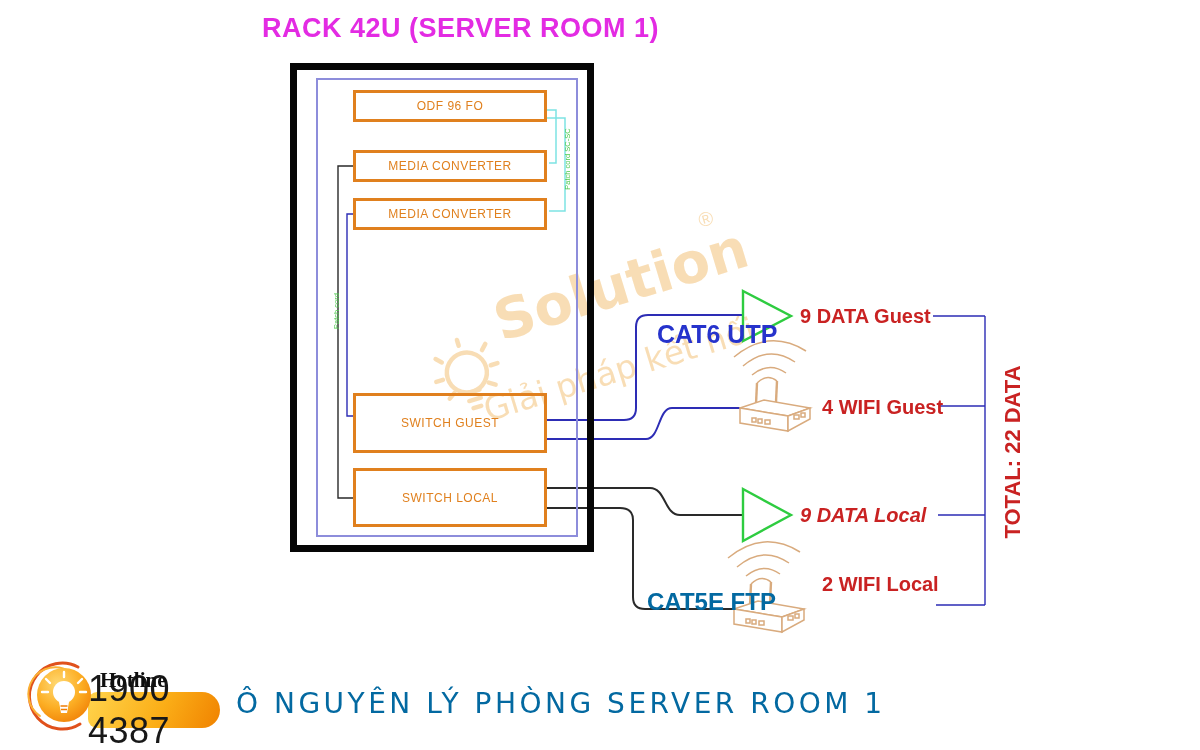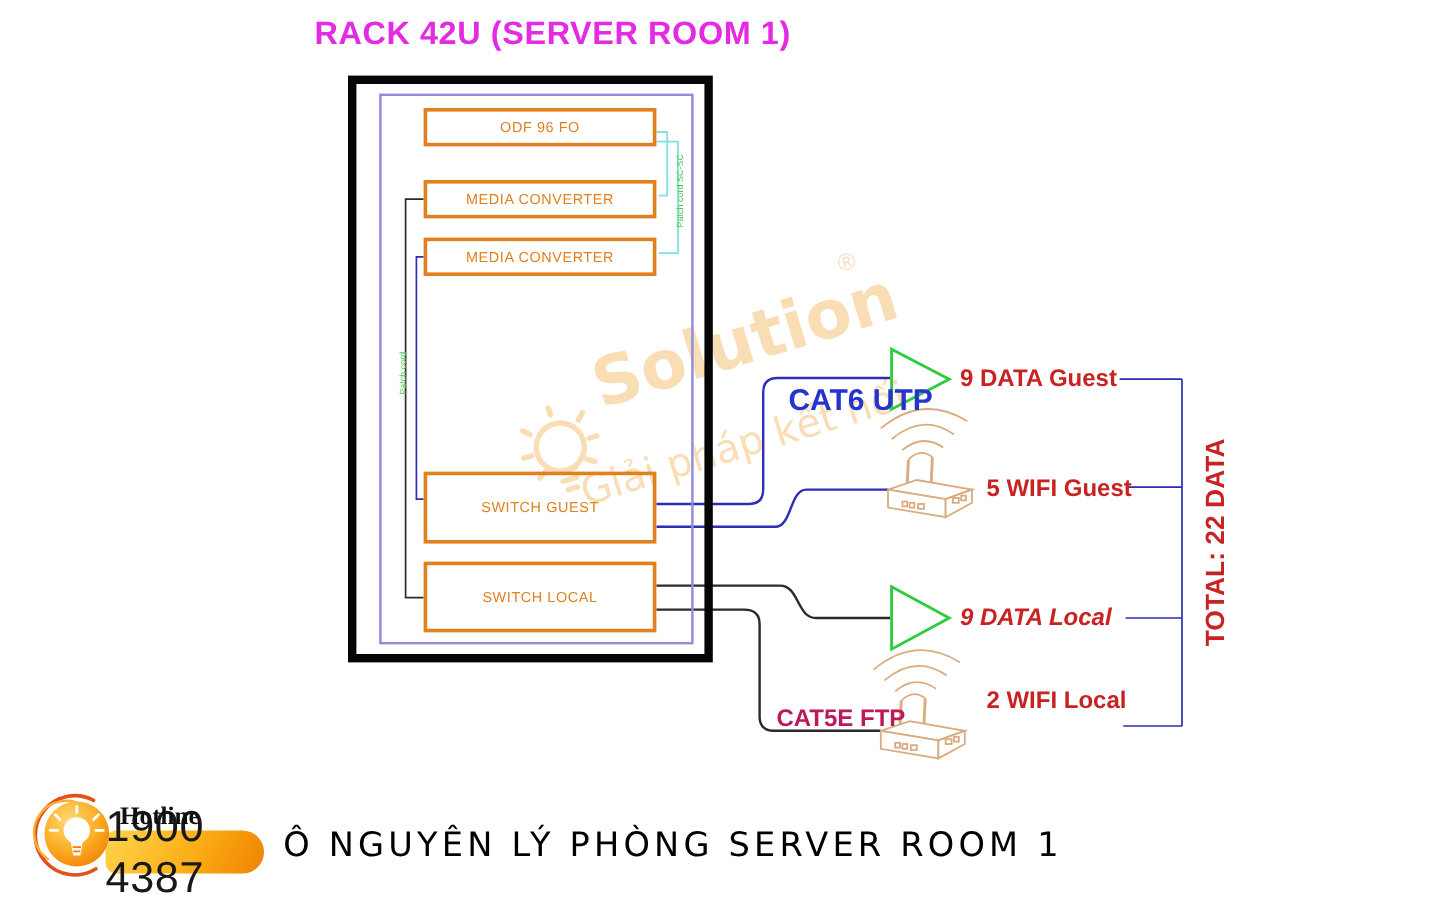--- a/index.html
+++ b/index.html
@@ -28,21 +28,21 @@
 
   
   .patch-text{position:absolute;color:#4cc94c;font-size:7.5px;white-space:nowrap;z-index:4;
               transform:translate(-50%,-50%) rotate(-90deg);}
   .patch-right{left:567px;top:159px;}
   .patch-left{left:336px;top:311px;}
 
   
   .lbl{position:absolute;white-space:nowrap;z-index:4;font-weight:600;}
   .cat6{left:657px;top:320px;font-size:25px;color:#2633cc;}
-  .cat5e{left:647px;top:588px;font-size:20px;color:#be185d;}
+  .cat5e{left:647px;top:588px;font-size:24px;color:#0369a1;}
   .red{color:#c92222;font-size:20px;}
   .data-guest{left:800px;top:305px;}
   .wifi-guest{left:822px;top:396px;}
   .data-local{left:800px;top:504px;font-style:italic;}
   .wifi-local{left:822px;top:573px;}
   .total{position:absolute;left:1013px;top:452px;color:#c92222;font-size:22px;font-weight:600;
          white-space:nowrap;z-index:4;transform:translate(-50%,-50%) rotate(-90deg);}
 
   
   .overlay{position:absolute;left:0;top:0;z-index:2;}
@@ -64,21 +64,21 @@
 
   
   .footer-logo{position:absolute;left:0px;top:640px;z-index:6;}
   .hotline-label{position:absolute;left:100px;top:668px;font-size:21px;font-weight:700;
                  color:#0f0f0f;z-index:6;font-family:"Liberation Serif",serif;}
   .hotline-pill{position:absolute;left:88px;top:692px;width:132px;height:36px;z-index:5;
                 border-radius:10px 20px 20px 10px;
                 background:linear-gradient(115deg,#ffd44d 0%,#fbae17 55%,#f08200 100%);
                 display:flex;align-items:center;justify-content:center;}
   .hotline-number{font-size:36px;font-weight:400;color:#181818;letter-spacing:0.5px;}
-  .caption{position:absolute;left:236px;top:687px;font-size:28px;color:#000000;
+  .caption{position:absolute;left:236px;top:687px;font-size:28px;color:#0369a1;
            letter-spacing:3.5px;white-space:nowrap;z-index:5;
            font-family:"DejaVu Sans","Liberation Sans",sans-serif;}
 </style>
 </head>
 <body>
 
 <div id="stage">
 
   <div class="watermark">
     <svg class="wm-bulb" width="80" height="95" viewBox="0 0 80 95">
@@ -145,21 +145,21 @@
   <div class="box box-sg">SWITCH GUEST</div>
   <div class="box box-sl">SWITCH LOCAL</div>
 
   <div class="patch-text patch-right">Patch cord SC-SC</div>
   <div class="patch-text patch-left">Patch cord</div>
 
   <div class="lbl cat6">CAT6 UTP</div>
   <div class="lbl cat5e">CAT5E FTP</div>
 
   <div class="lbl red data-guest">9 DATA Guest</div>
-  <div class="lbl red wifi-guest">5 WIFI Guest</div>
+  <div class="lbl red wifi-guest">4 WIFI Guest</div>
   <div class="lbl red data-local">9 DATA Local</div>
   <div class="lbl red wifi-local">2 WIFI Local</div>
 
   <div class="total">TOTAL: 22 DATA</div>
 
   <svg class="footer-logo" width="260" height="110" viewBox="0 0 260 110">
     <defs>
       <radialGradient id="lampGrad" cx="38%" cy="30%" r="80%">
         <stop offset="0%" stop-color="#ffd973"></stop>
         <stop offset="55%" stop-color="#fcae24"></stop>

